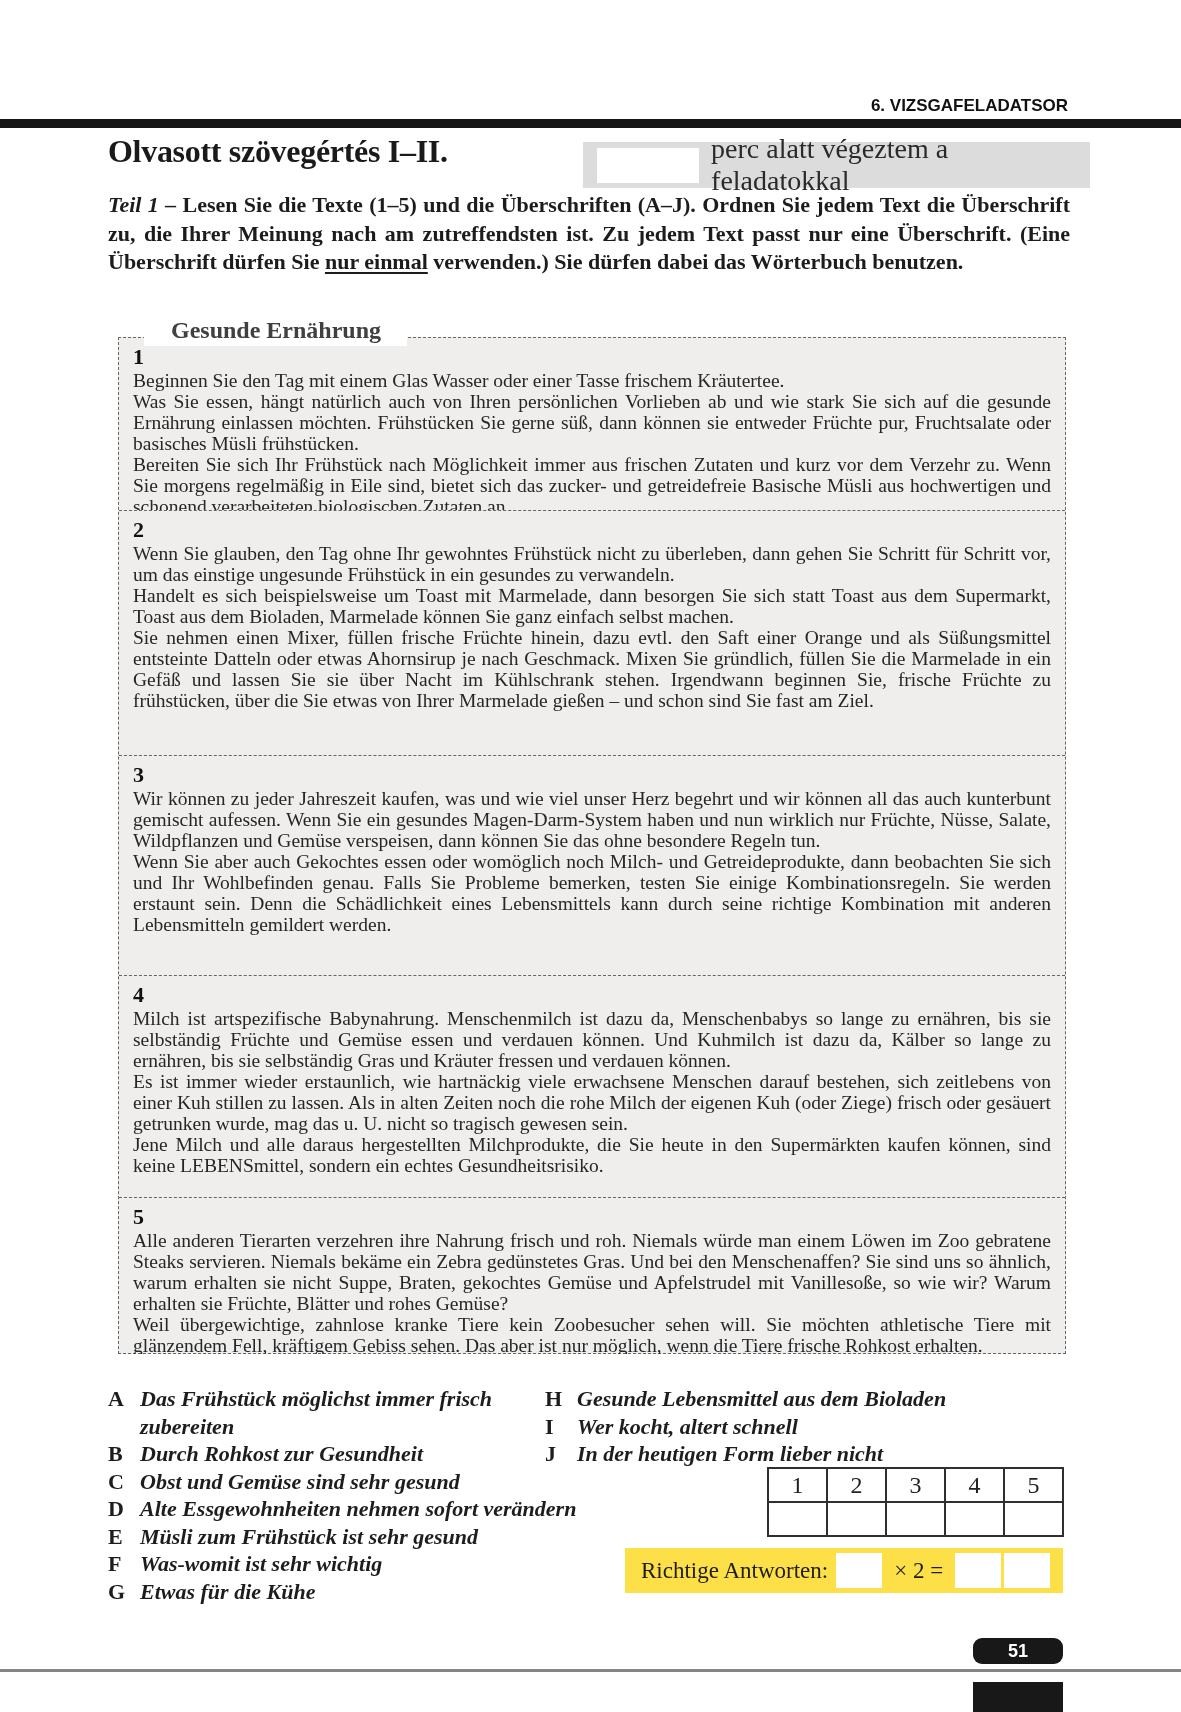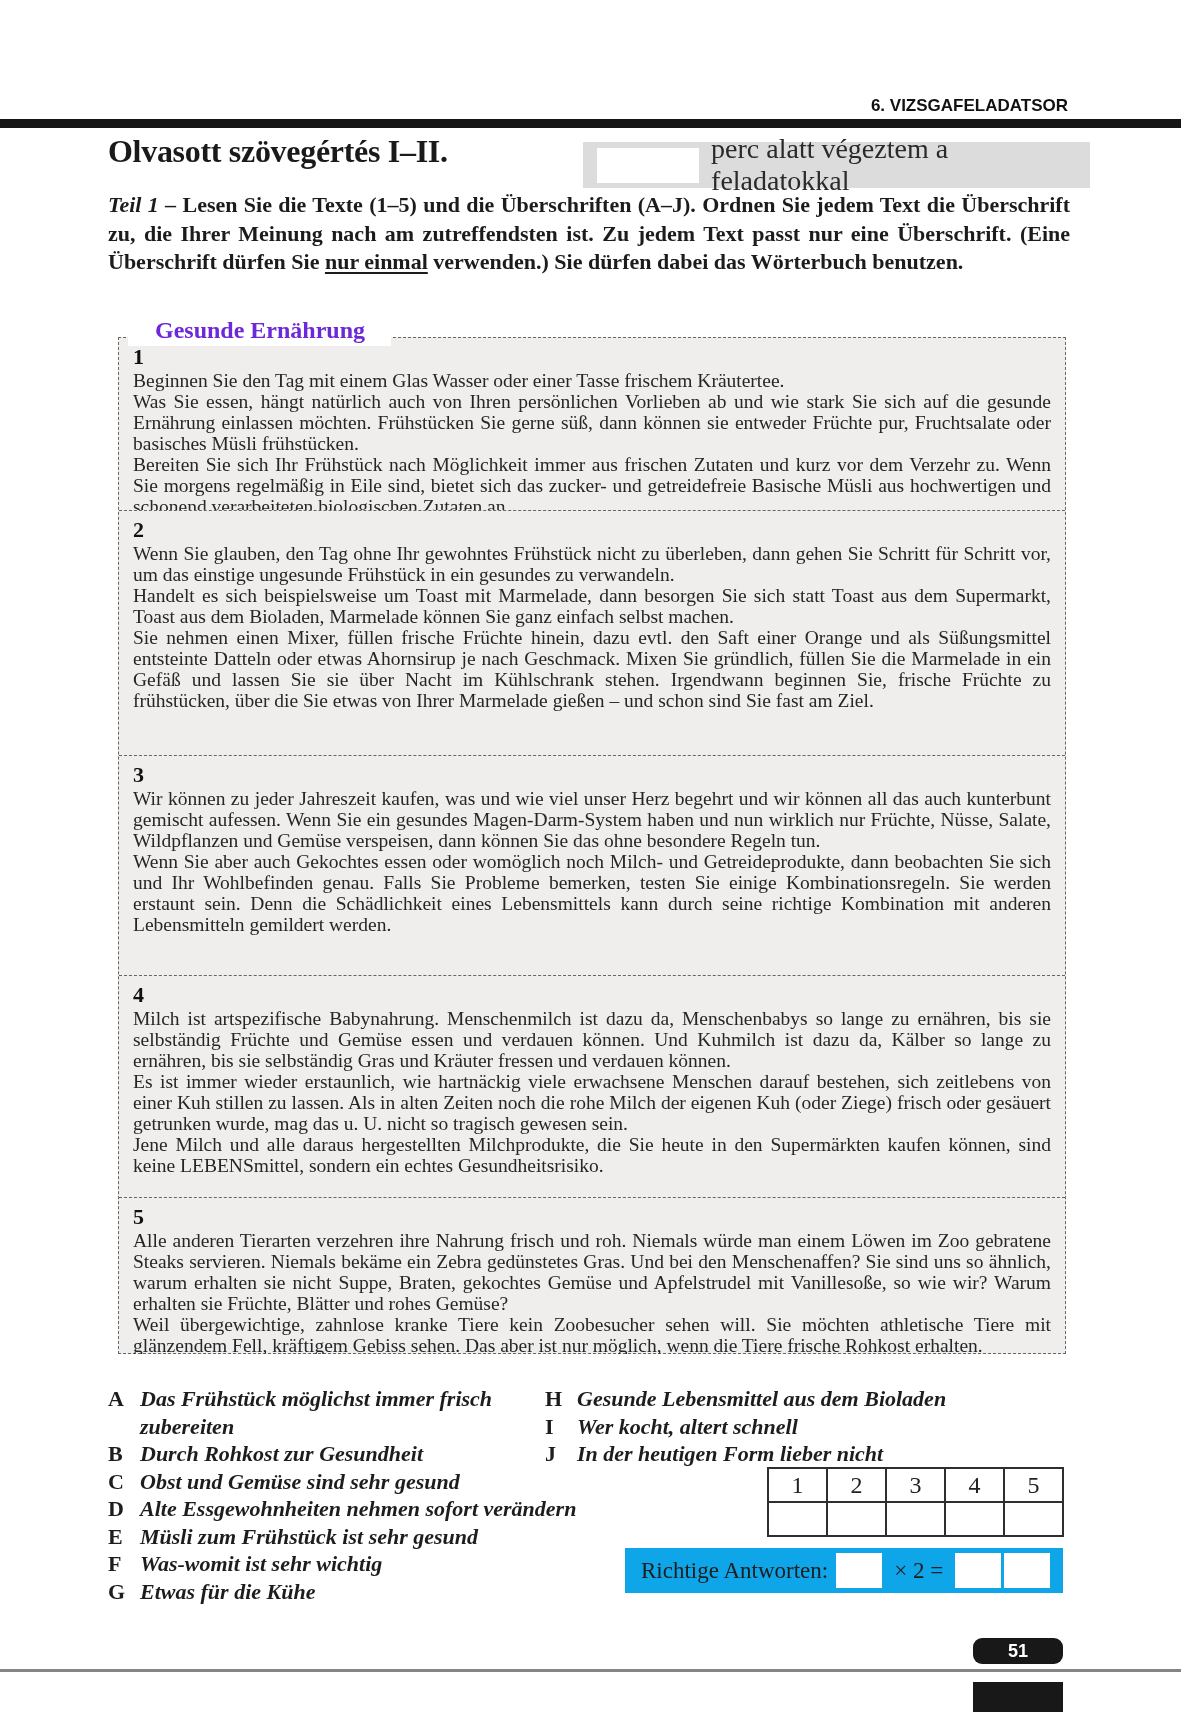--- a/index.html
+++ b/index.html
@@ -40,22 +40,22 @@
   .timer-input{width:103px;height:35px;background:#ffffff;margin-left:14px;}
   .timer-label{font-size:28px;color:#2a2a2a;margin-left:12px;}
 
   
   .instructions{position:absolute;left:108px;top:191px;width:962px;margin:0;
     font-size:22px;font-weight:bold;line-height:28.5px;text-align:justify;color:#1c1c1c;}
   .instructions .lead{font-style:italic;}
   .instructions .ul{text-decoration:underline;text-underline-offset:3px;text-decoration-thickness:2px;}
 
   
-  .topic-label{position:absolute;left:128px;top:314px;height:32px;line-height:32px;
-    background:#ffffff;padding:0 26px 0 27px;font-size:24px;font-weight:bold;color:#6d28d9;z-index:2;}
+  .topic-label{position:absolute;left:144px;top:314px;height:32px;line-height:32px;
+    background:#ffffff;padding:0 26px 0 27px;font-size:24px;font-weight:bold;color:#404040;z-index:2;}
   .reading-box{position:absolute;left:118px;top:337px;width:948px;height:1017px;
     border:1px dashed #666;background:#efeeec;z-index:1;}
   .rtext{padding:6px 14px 0 14px;overflow:hidden;}
   .rtext.divided{border-bottom:1px dashed #666;}
   .s1{height:173px;}.s2{height:245px;}.s3{height:220px;}.s4{height:222px;}.s5{height:156px;}
   .tnum{font-size:22px;font-weight:bold;line-height:26px;color:#111;}
   .rtext p{margin:0;font-size:19.5px;line-height:21px;text-align:justify;color:#262626;}
 
   
   .headings{position:absolute;top:1385px;font-size:22px;font-weight:bold;font-style:italic;
@@ -66,21 +66,21 @@
   .hletter{font-style:normal;width:32px;flex:0 0 32px;}
   .htext{flex:1;}
 
   
   .answer-table{position:absolute;left:767px;top:1467px;border-collapse:collapse;z-index:3;}
   .answer-table th,.answer-table td{width:59px;height:34px;border:2px solid #2f2f2f;
     background:#ffffff;text-align:center;vertical-align:middle;padding:0;}
   .answer-table th{font-size:24px;font-weight:normal;color:#222;}
 
   
-  .score-box{position:absolute;left:625px;top:1548px;width:438px;height:45px;background:#0ea5e9;
+  .score-box{position:absolute;left:625px;top:1548px;width:438px;height:45px;background:#fde047;
     display:flex;align-items:center;padding-left:16px;}
   .score-label{font-size:23px;color:#1d1d1d;}
   .score-input{width:46px;height:35px;background:#ffffff;}
   .in1{margin-left:8px;}
   .score-mult{font-size:23px;color:#1d1d1d;margin:0 12px;}
   .in2{margin-left:0;}
   .in3{margin-left:3px;}
 
   
   .footer-line{position:absolute;left:0;top:1669px;width:1181px;height:3px;background:#858585;}

